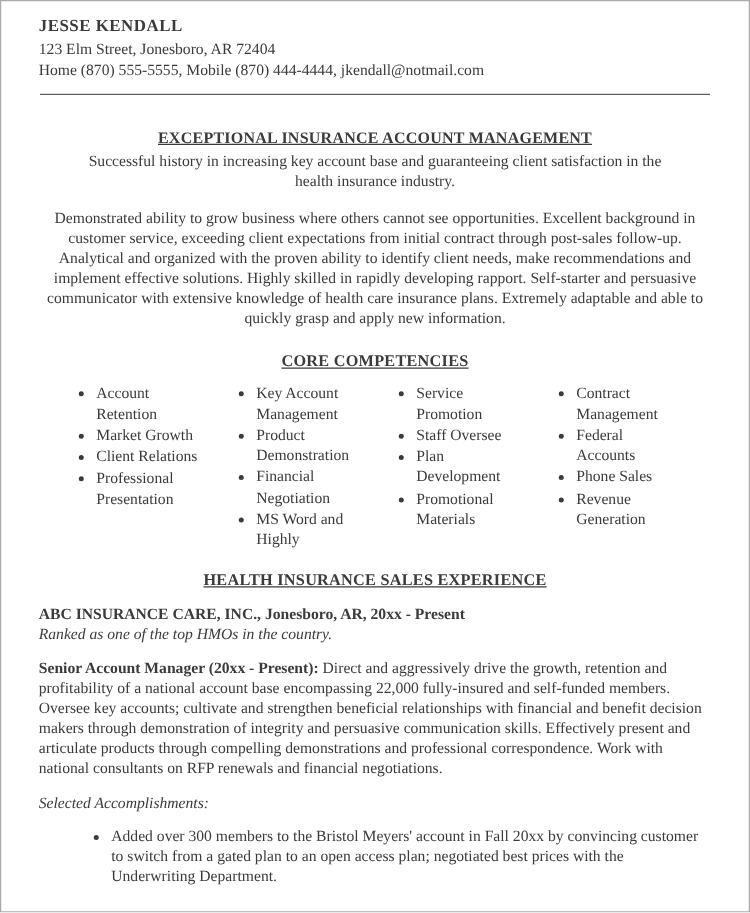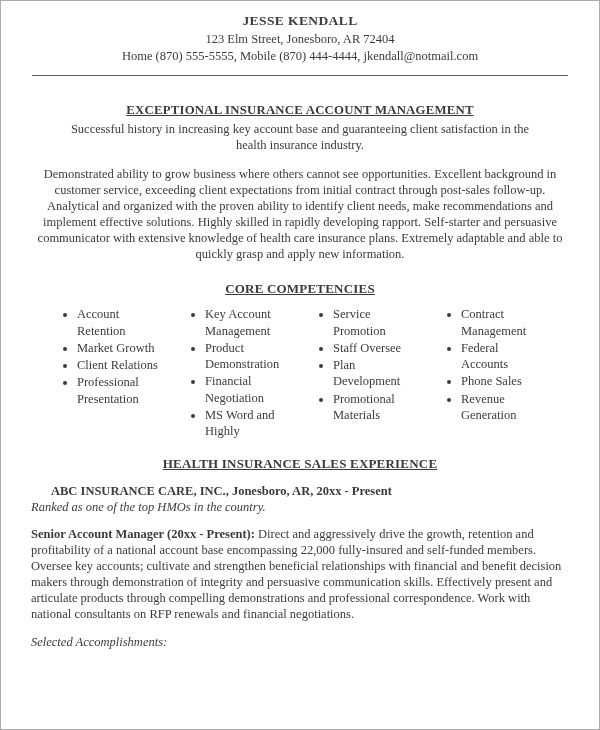--- a/index.html
+++ b/index.html
@@ -12,21 +12,21 @@
     border: 1px solid #ababab;
     font-family: "Liberation Serif", "DejaVu Serif", serif;
     color: #3b3b3b;
     font-size: 12.5px;
     line-height: 1.28;
     padding: 11px 30px 0 30px;
     overflow: hidden;
   }
 
   
-  .doc-header { text-align: center; }
+  .doc-header { text-align: left; }
   .name { font-weight: bold; font-size: 13.5px; letter-spacing: 0.4px; margin-bottom: 2px; }
   .hline { margin-top: 1px; }
   .rule {
     border: none;
     border-top: 1px solid #5e5e5e;
     margin: 11px 1px 0 1px;
   }
 
   
   .headline-title {
@@ -57,21 +57,21 @@
     display: grid;
     grid-template-columns: repeat(4, 106px);
     justify-content: space-between;
     padding: 0 22px 0 26px;
     margin-top: 9px;
   }
   .comp-col ul { list-style: disc outside; padding-left: 20px; }
   .comp-col li { line-height: 1.3; margin-bottom: 1px; }
 
   
-  .company-line { font-weight: bold; margin-top: 10px; margin-left: 20px; }
+  .company-line { font-weight: bold; margin-top: 10px; }
   .company-note { font-style: italic; }
   .role-para { margin-top: 11px; text-align: left; }
   .bold { font-weight: bold; }
   .accomp-label { font-style: italic; margin-top: 12px; }
   .accomp-list { margin-top: 11px; margin-left: 37px; }
   .accomp-list ul { list-style: disc outside; padding-left: 21px; }
   .accomp-list li { line-height: 1.3; }
 </style>
 </head>
 <body>
@@ -131,15 +131,20 @@
 
   <section>
     <h3 class="section-title exp">HEALTH INSURANCE SALES EXPERIENCE</h3>
     <p class="company-line">ABC INSURANCE CARE, INC., Jonesboro, AR, 20xx - Present</p>
     <p class="company-note">Ranked as one of the top HMOs in the country.</p>
     <p class="role-para">
       <span class="bold">Senior Account Manager (20xx - Present):</span>
       <span>Direct and aggressively drive the growth, retention and profitability of a national account base encompassing 22,000 fully-insured and self-funded members. Oversee key accounts; cultivate and strengthen beneficial relationships with financial and benefit decision makers through demonstration of integrity and persuasive communication skills. Effectively present and articulate products through compelling demonstrations and professional correspondence. Work with national consultants on RFP renewals and financial negotiations.</span>
     </p>
     <p class="accomp-label">Selected Accomplishments:</p>
+    <div class="accomp-list">
+      <ul>
+        <li>Added over 300 members to the Bristol Meyers' account in Fall 20xx by convincing customer to switch from a gated plan to an open access plan; negotiated best prices with the Underwriting Department.</li>
+      </ul>
+    </div>
   </section>
 
 </div>
 
 </body></html>

